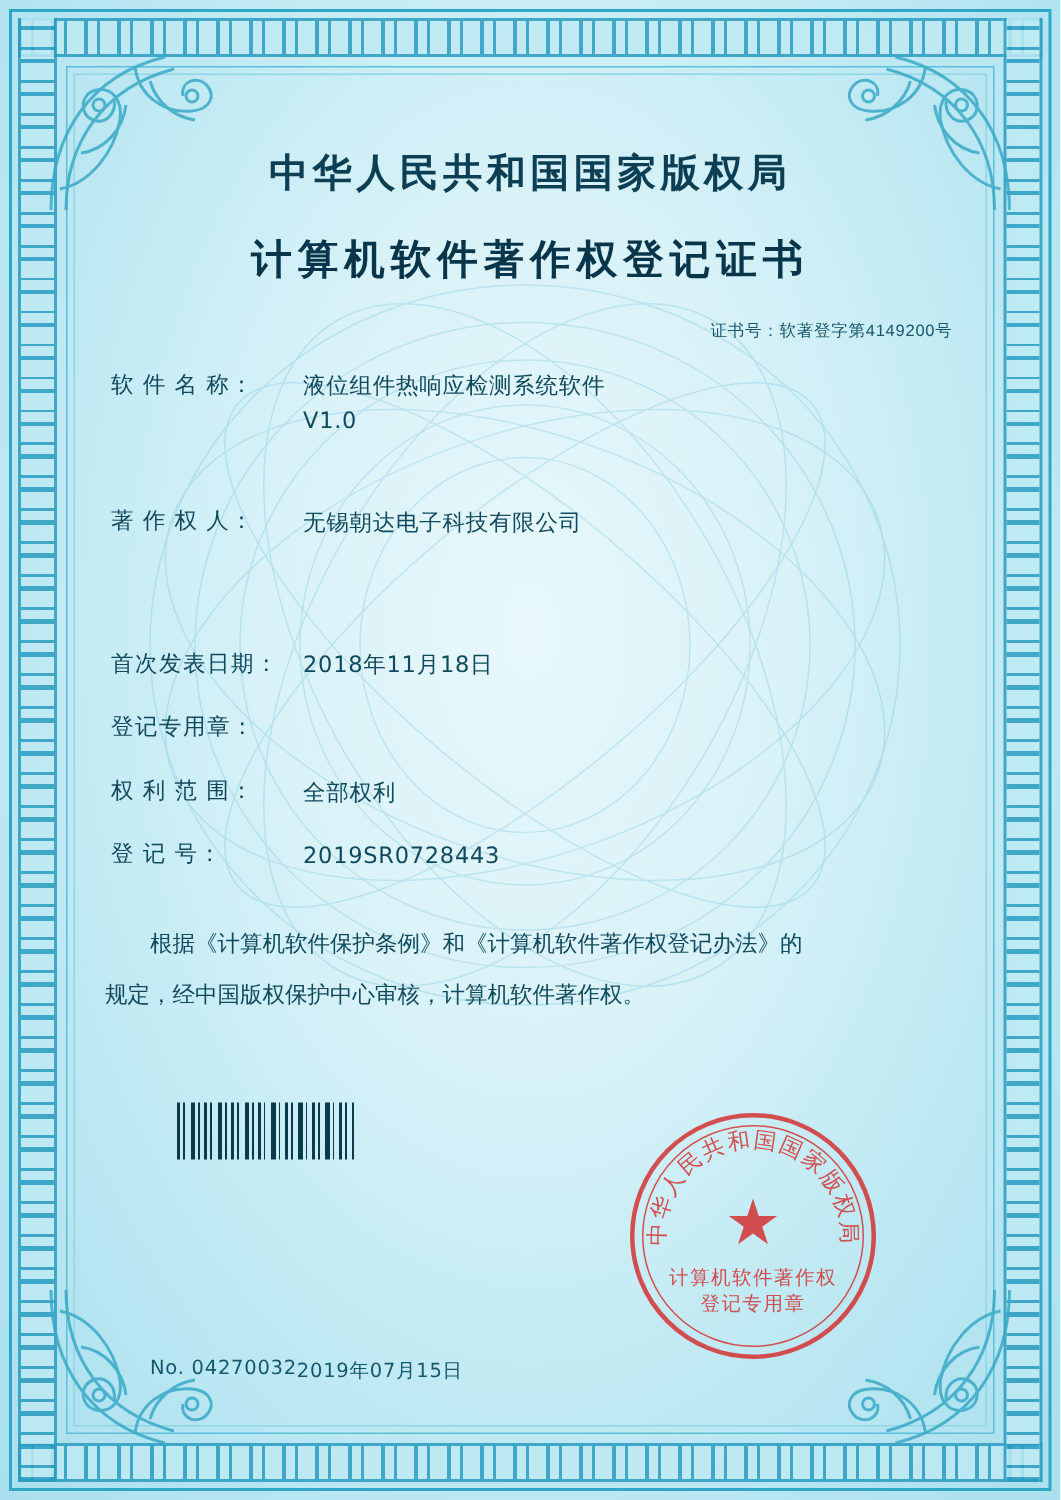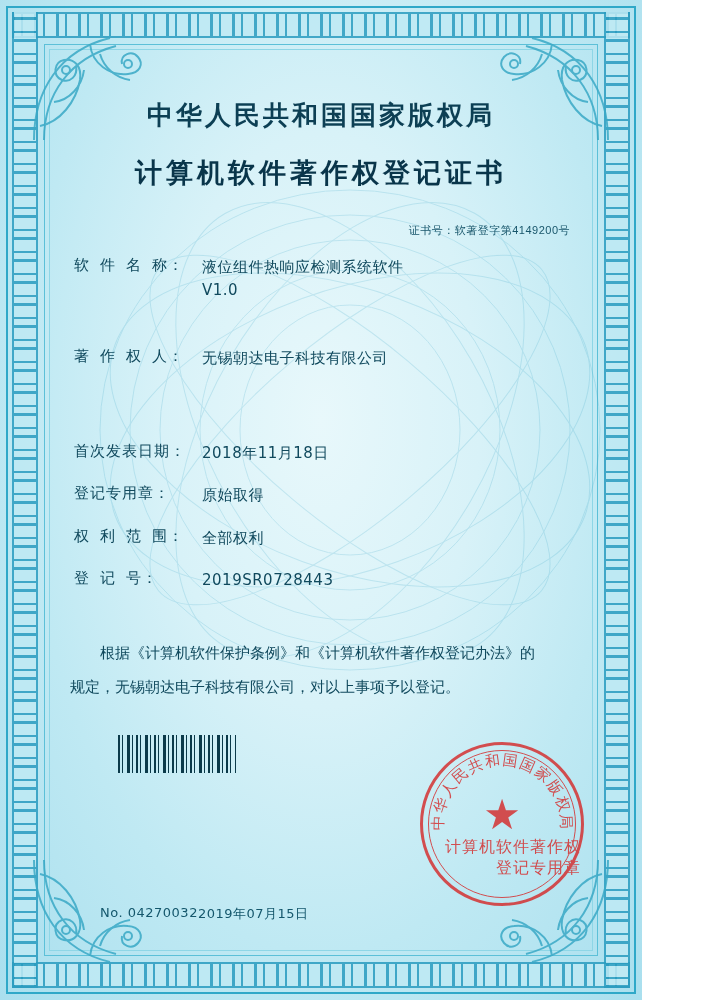--- a/index.html
+++ b/index.html
@@ -5,21 +5,21 @@
   html, body {
     margin: 0;
     padding: 0;
     background: #ffffff;
   }
   body {
     font-family: "Liberation Sans", sans-serif;
   }
   .certificate {
     position: relative;
-    width: 642px;
+    width: 707px;
     height: 1000px;
     overflow: hidden;
     background:
       radial-gradient(ellipse at 50% 42%, #e8f8fb 0%, #d8f2f8 35%, #bfe9f3 65%, #a9dfee 100%);
   }
   
   .border-outer {
     position: absolute;
     left: 6px; top: 6px; right: 6px; bottom: 6px;
     border: 2px solid #2fa8c8;
@@ -113,51 +113,51 @@
     font-size: 27px;
     font-weight: bold;
     letter-spacing: 4px;
     color: #09354a;
     margin-top: 22px;
   }
   .cert-no {
     text-align: right;
     font-size: 11px;
     color: #18566b;
-    margin-top: 32px;
+    margin-top: 22px;
     padding-right: 12px;
     letter-spacing: .5px;
   }
   .field-block {
     margin-top: 18px;
     padding-left: 14px;
   }
   .field {
     display: flex;
     align-items: flex-start;
     font-size: 15px;
     color: #10495d;
     margin-bottom: 20px;
     line-height: 1.5;
   }
   .field .label {
     width: 128px;
     flex: 0 0 128px;
     letter-spacing: 1px;
-    font-family: Liberation Mono, monospace;
+    font-family: Liberation Sans, sans-serif;
   }
   .field .value {
     flex: 1;
     font-family: "DejaVu Sans", sans-serif;
     letter-spacing: .5px;
   }
   .field .value .line2 { display: block; }
   .gap-lg { height: 26px; }
   .body-text {
-    margin-top: 44px;
+    margin-top: 30px;
     font-size: 15px;
     line-height: 2.3;
     color: #10495d;
     padding: 0 10px;
     font-family: "DejaVu Sans", sans-serif;
     text-align: justify;
   }
   .body-text .indent { text-indent: 2em; display: block; }
 
   .barcode {
@@ -199,22 +199,22 @@
     left: 50%; top: 44%;
     transform: translate(-50%,-50%);
     font-size: 42px;
     line-height: 1;
     color: #d52b2b;
   }
   .seal .seal-text {
     position: absolute;
     left: 0; right: 0;
     bottom: 24px;
-    text-align: right;
-    font-size: 16px;
+    text-align: center;
+    font-size: 13px;
     font-family: "DejaVu Sans", sans-serif;
     line-height: 1.35;
     letter-spacing: 1px;
     margin-top: 28px;
   }
   .seal .arc-text {
     position: absolute;
     inset: 0;
   }
 
@@ -337,38 +337,37 @@
       <div class="gap-lg"></div>
 
 
       <div class="field">
         <div class="label">首次发表日期：</div>
         <div class="value">2018年11月18日</div>
       </div>
 
       <div class="field">
         <div class="label">登记专用章：</div>
-        <div class="value">原始取得</div>
       </div>
 
       <div class="field">
         <div class="label">权 利 范 围：</div>
         <div class="value">全部权利</div>
       </div>
 
       <div class="field">
         <div class="label">登  记  号：</div>
         <div class="value">2019SR0728443</div>
       </div>
 
     </div>
 
     <div class="body-text">
       <span class="indent">根据《计算机软件保护条例》和《计算机软件著作权登记办法》的</span>
-      <span>规定，无锡朝达电子科技有限公司，对以上事项予以登记。</span>
+      <span>规定，经中国版权保护中心审核，计算机软件著作权。</span>
     </div>
   </div>
 
   <div class="barcode">
     <div class="bars"></div>
   </div>
 
   <div class="seal">
     <div class="ring"></div>
     <svg class="arc-text" viewBox="0 0 158 158">

